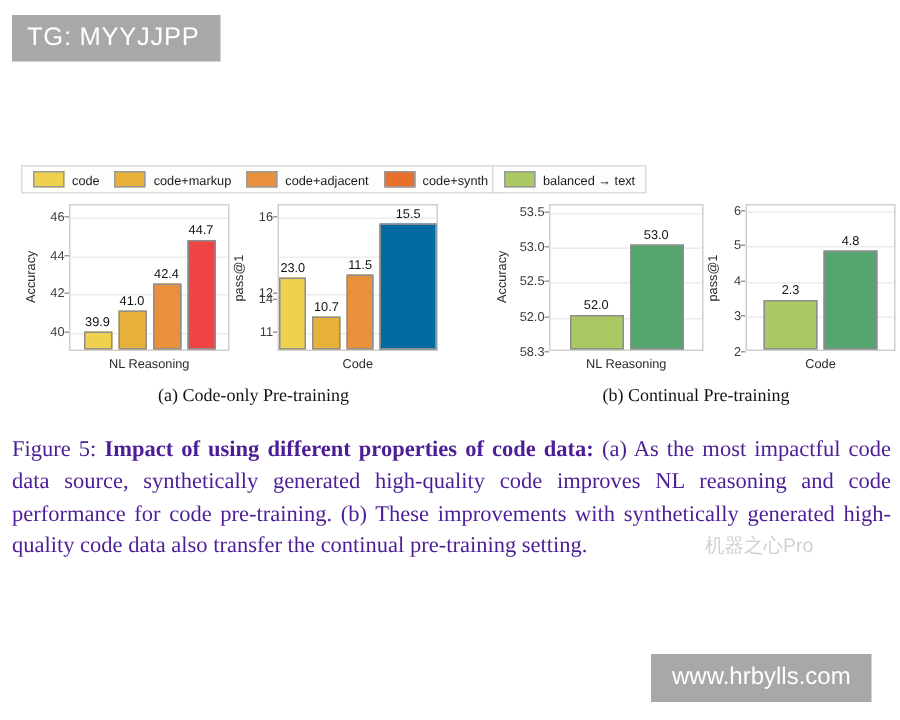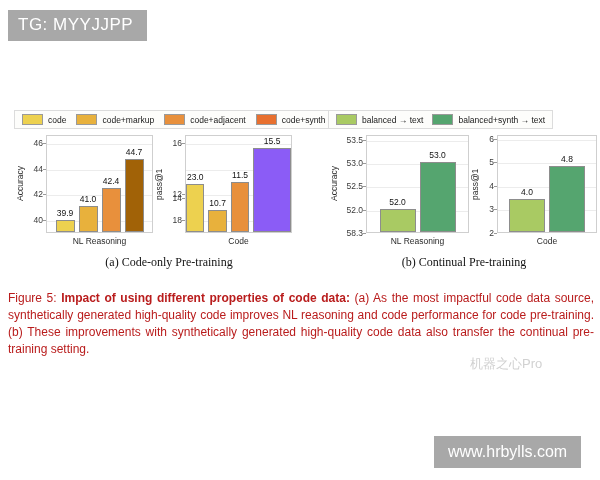--- a/index.html
+++ b/index.html
@@ -91,22 +91,22 @@
   .xlab{
     text-align:center;font-size:8.5px;color:#2a2a2a;margin-top:3px;
   }
   .subcap{
     text-align:center;font-family:"Liberation Serif",serif;
     font-size:12px;color:#111;margin-top:9px;
   }
 
   .caption{
     position:absolute;left:8px;top:290px;width:586px;
-    font-family:Liberation Sans, sans-serif;
-    font-size:12px;line-height:1.42;color:#b91c1c;text-align:justify;
+    font-family:Liberation Serif, serif;
+    font-size:15px;line-height:1.42;color:#4c1d95;text-align:justify;
   }
   .caption b{font-weight:bold;}
 </style>
 </head>
 <body>
 
 <div class="tg-badge">TG: MYYJJPP</div>
 <div class="cn-watermark">机器之心Pro</div>
 <div class="site-badge">www.hrbylls.com</div>
 
@@ -150,73 +150,69 @@
                 <div class="bars" style="gap: 4px;">
                   <div class="bar" title="code: 39.9" style="width: 19px; height: 11.6053px; background: rgb(237, 209, 79);">
                     <span class="vlabel">39.9</span>
                   </div>
                   <div class="bar" title="code+markup: 41.0" style="width: 19px; height: 25.7895px; background: rgb(232, 177, 60);">
                     <span class="vlabel">41.0</span>
                   </div>
                   <div class="bar" title="code+adjacent: 42.4" style="width: 19px; height: 43.8421px; background: rgb(232, 144, 60);">
                     <span class="vlabel">42.4</span>
                   </div>
-                  <div class="bar" title="code+synth: 44.7" style="width: 19px; height: 73.5px; background: #a16207;">
+                  <div class="bar" title="code+synth: 44.7" style="width: 19px; height: 73.5px; background: #ef4444;">
                     <span class="vlabel">44.7</span>
                   </div>
                 </div>
               </div>
             </div>
             <div class="xlab" style="margin-left: 32px; width: 107px;">NL Reasoning</div>
           </div>
         <div class="subplot" id="sp-a1">
             <div class="sp-inner">
               <div class="ylab" style="height: 98px;">pass@1</div>
               <div class="ticks" style="height: 98px; width: 20px;">
-                <div class="tick" style="top: 85.1053px;">18</div>
+                <div class="tick" style="top: 85.1053px;">11</div>
                 <div class="tick" style="top: 59.3158px;">12</div>
                 <div class="tick" style="top: 33.5263px; margin-top: 29px;">14</div>
                 <div class="tick" style="top: 7.73684px;">16</div>
               </div>
               <div class="plotarea" style="width: 107px; height: 98px;">
                 <div class="gridline" style="top: 85.1053px; background: rgb(236, 236, 236);"></div>
                 <div class="gridline" style="top: 59.3158px; background: rgb(236, 236, 236);"></div>
                 <div class="gridline" style="top: 33.5263px; background: rgb(236, 236, 236);"></div>
                 <div class="gridline" style="top: 7.73684px; background: rgb(236, 236, 236);"></div>
                 <div class="bars" style="gap: 4px;">
                   <div class="bar" title="code: 12.7" style="width: 19px; height: 47.7105px; background: rgb(237, 209, 79);">
                     <span class="vlabel">23.0</span>
                   </div>
                   <div class="bar" title="code+markup: 10.7" style="width: 19px; height: 21.9211px; background: rgb(232, 177, 60);">
                     <span class="vlabel">10.7</span>
                   </div>
                   <div class="bar" title="code+adjacent: 11.5" style="width: 19px; height: 50px; background: rgb(232, 144, 60);">
                     <span class="vlabel">11.5</span>
                   </div>
-                  <div class="bar" title="code+synth: 15.5" style="width: 39px; height: 83.8158px; background: #8b5cf6; text-decoration: underline;">
+                  <div class="bar" title="code+synth: 15.5" style="width: 39px; height: 83.8158px; background: #0369a1; text-decoration: underline;">
                     <span class="vlabel">15.5</span>
                   </div>
                 </div>
               </div>
             </div>
             <div class="xlab" style="margin-left: 32px; width: 107px;">Code</div>
           </div>
       </div>
       <div class="subcap">(a) Code-only Pre-training</div>
     </div>
 
     <div class="panel panel-b">
       <div class="legend legend-b" id="legend-b">
           <div class="legend-item">
             <span class="swatch" style="background: rgb(169, 202, 99);"></span>
             <span class="legend-label">balanced → text</span>
-          </div>
-          <div class="legend-item">
-            <span class="swatch" style="background: rgb(85, 165, 111);"></span>
-            <span class="legend-label">balanced+synth → text</span>
           </div>
         </div>
       <div class="subplots">
         <div class="subplot" id="sp-b0">
             <div class="sp-inner">
               <div class="ylab" style="height: 98px;">Accuracy</div>
               <div class="ticks" style="height: 98px; width: 26px;">
                 <div class="tick" style="top: 98px;">58.3</div>
                 <div class="tick" style="top: 74.6667px;">52.0</div>
                 <div class="tick" style="top: 51.3333px;">52.5</div>
@@ -250,21 +246,21 @@
                 <div class="tick" style="top: 27.1566px;">5</div>
                 <div class="tick" style="top: 3.54217px;">6</div>
               </div>
               <div class="plotarea" style="width: 100px; height: 98px;">
                 <div class="gridline" style="top: 74.3855px; background: rgb(236, 236, 236);"></div>
                 <div class="gridline" style="top: 50.7711px; background: rgb(236, 236, 236);"></div>
                 <div class="gridline" style="top: 27.1566px; background: rgb(236, 236, 236);"></div>
                 <div class="gridline" style="top: 3.54217px; background: rgb(236, 236, 236);"></div>
                 <div class="bars" style="gap: 4px;">
                   <div class="bar" title="balanced → text: 3.4" style="width: 36px; height: 33.0602px; background: rgb(169, 202, 99);">
-                    <span class="vlabel">4.0</span>
+                    <span class="vlabel">2.3</span>
                   </div>
                   <div class="bar" title="balanced+synth → text: 4.8" style="width: 36px; height: 66.1205px; background: rgb(85, 165, 111);">
                     <span class="vlabel">4.8</span>
                   </div>
                 </div>
               </div>
             </div>
             <div class="xlab" style="margin-left: 28px; width: 100px;">Code</div>
           </div>
       </div>

